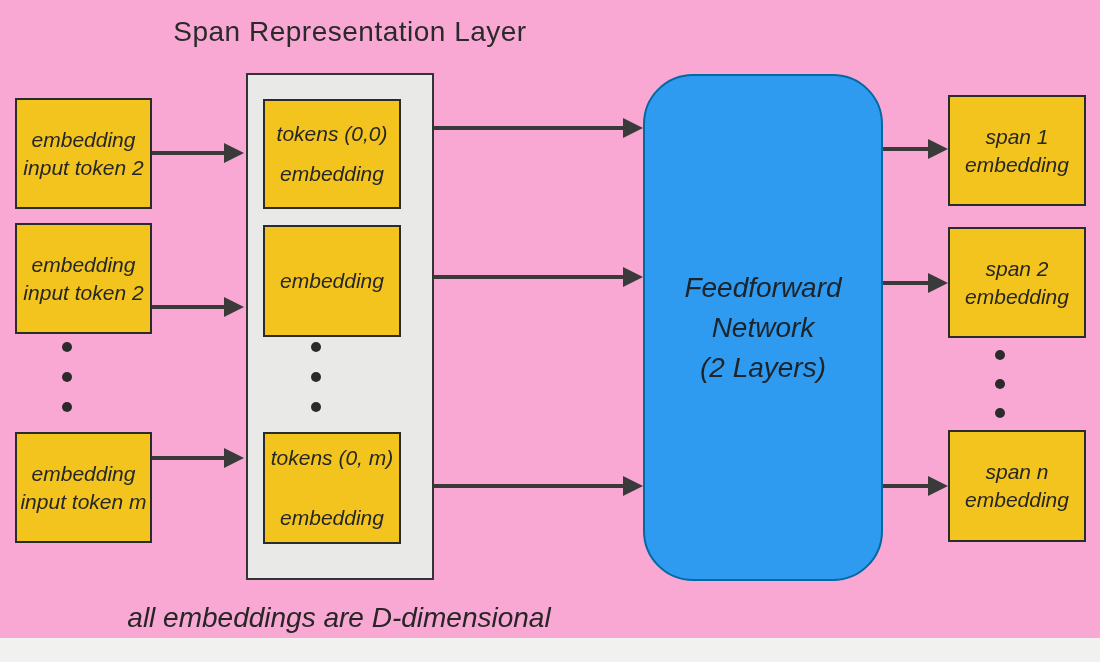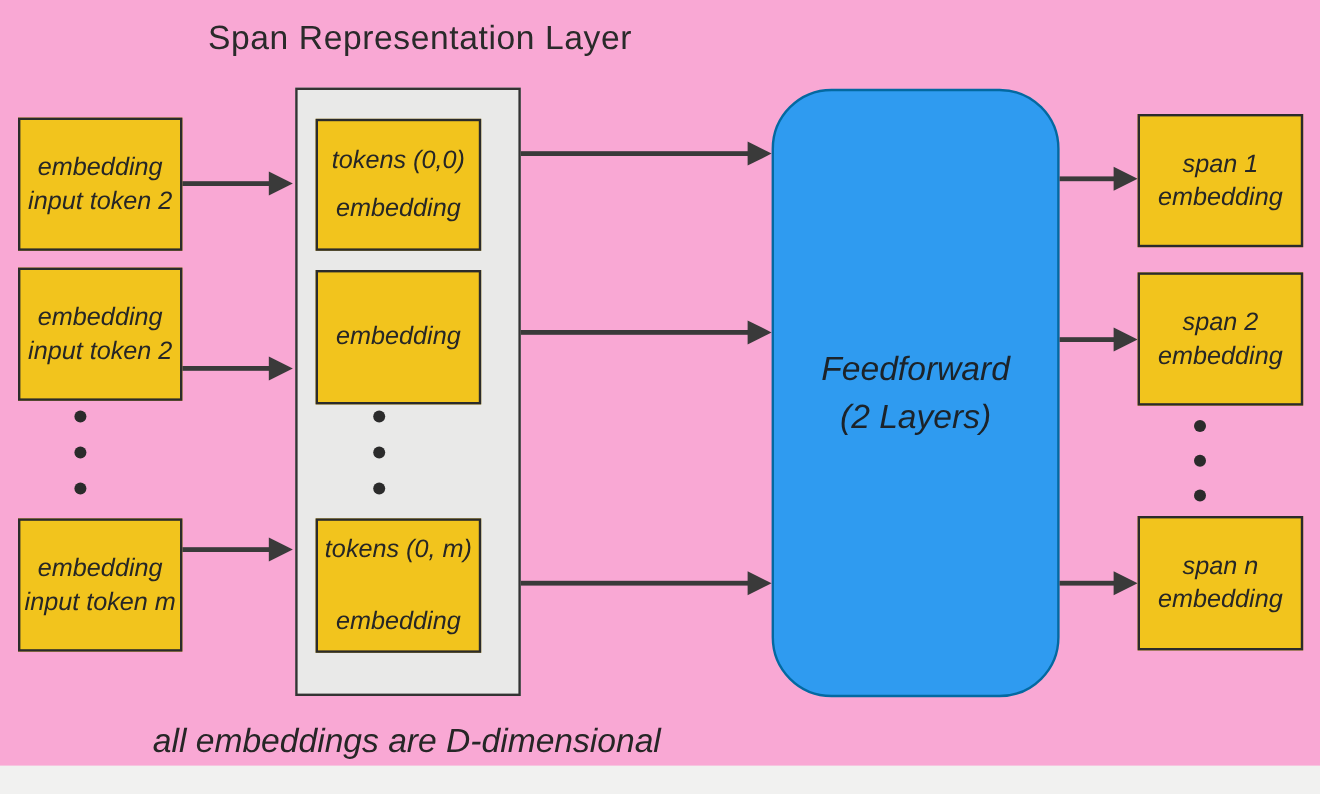--- a/index.html
+++ b/index.html
@@ -136,20 +136,21 @@
       <div class="line">embedding</div>
     </div>
   </div>
 
   <div class="arrow" style="left:434px;top:126px;width:190px;"></div>
   <div class="arrow" style="left:434px;top:275px;width:190px;"></div>
   <div class="arrow" style="left:434px;top:484px;width:190px;"></div>
 
   <div class="ffn">
     <div class="line">Feedforward</div>
+    <div class="line">Network</div>
     <div class="line">(2 Layers)</div>
   </div>
 
   <div class="arrow" style="left:883px;top:147px;width:46px;"></div>
   <div class="arrow" style="left:883px;top:281px;width:46px;"></div>
   <div class="arrow" style="left:883px;top:484px;width:46px;"></div>
 
   <div class="box yellow" style="left:948px;top:95px;width:138px;height:111px;">
     <div class="line">span 1</div>
     <div class="line">embedding</div>

